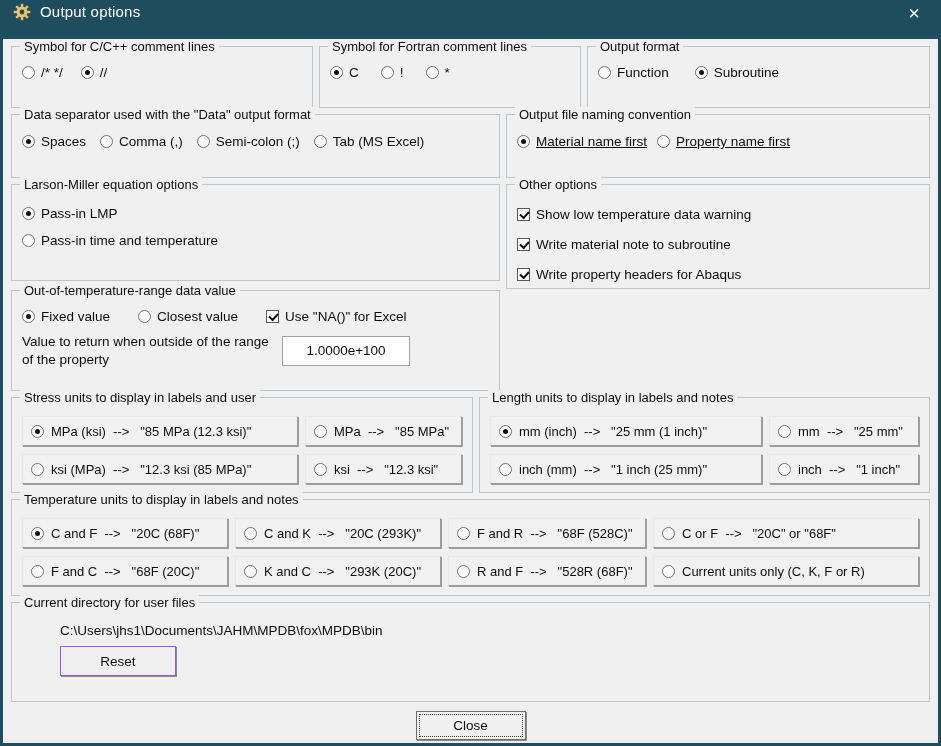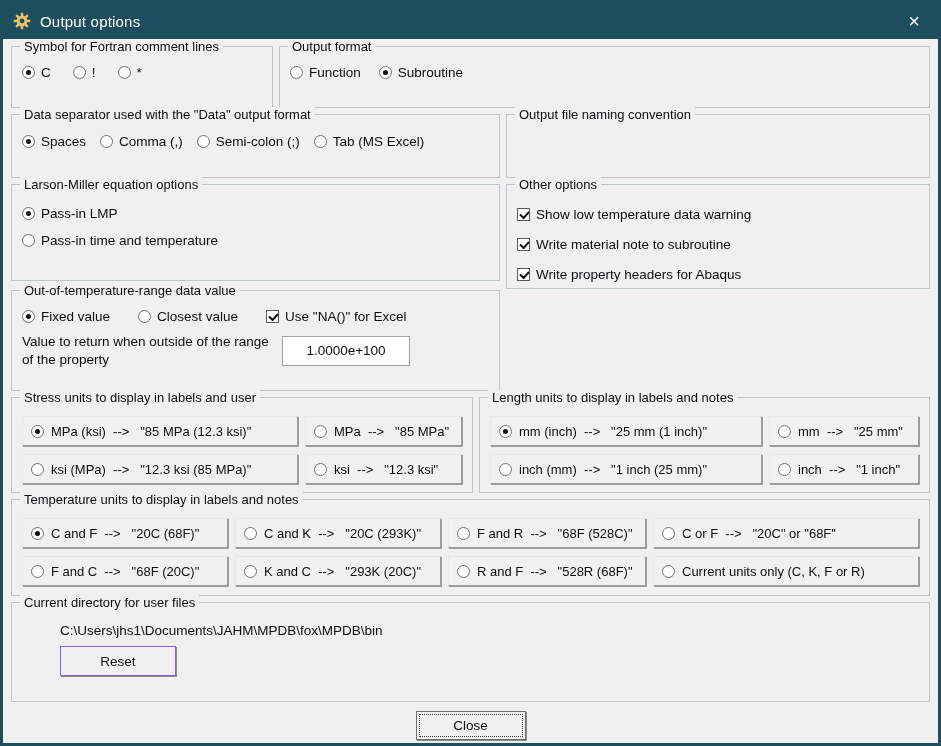--- a/index.html
+++ b/index.html
@@ -4,21 +4,21 @@
 <style>
   html,body{margin:0;padding:0;background:#d7d7d7;}
   .window{
     width:941px;height:746px;box-sizing:border-box;
     border:3px solid #1e4d5e;background:#f0f0f0;
     font-family:"Liberation Sans",sans-serif;color:#0d0d12;
     display:flex;flex-direction:column;position:relative;
   }
   .titlebar{
     height:36px;flex:0 0 36px;background:#1e4d5e;color:#fff;
-    display:flex;align-items:center;padding:0 10px;gap:9px;
+    display:flex;align-items:flex-start;padding:0 10px;gap:9px;
   }
   .titlebar .title{font-size:15px;letter-spacing:.2px;}
   .close-x{
     margin-left:auto;font-size:20px;line-height:20px;color:#fff;
     width:28px;text-align:center;cursor:default;font-weight:300;
   }
   .content{flex:1;padding:7px 8px 4px 8px;display:flex;flex-direction:column;gap:6px;}
   .row{display:flex;gap:6px;}
   .col{display:flex;flex-direction:column;gap:4px;}
 
@@ -100,40 +100,53 @@
       </g>
       <circle cx="12" cy="12" r="3.2" fill="#1e4d5e"></circle>
     </svg>
     <span class="title">Output options</span>
     <span class="close-x">×</span>
   </div>
 
   <div class="content">
 
     <div class="row">
+      <div class="group" style="width:302px;height:62px;">
+        <span class="group-title">Symbol for C/C++ comment lines</span>
+        <div class="opt-row" style="margin-top:4px;">
+          <span class="opt">
+            <span class="radio"></span>
+            <span class="lbl">/* */</span>
+          </span>
+          <span class="opt">
+            <span class="radio checked"></span>
+            <span class="lbl">//</span>
+          </span>
+        </div>
+      </div>
       <div class="group" style="width:262px;height:62px;">
         <span class="group-title">Symbol for Fortran comment lines</span>
         <div class="opt-row" style="margin-top:4px;gap:22px;">
           <span class="opt">
             <span class="radio checked"></span>
             <span class="lbl">C</span>
           </span>
           <span class="opt">
             <span class="radio"></span>
             <span class="lbl">!</span>
           </span>
           <span class="opt">
             <span class="radio"></span>
             <span class="lbl">*</span>
           </span>
         </div>
       </div>
       <div class="group" style="flex:1;height:62px;">
         <span class="group-title">Output format</span>
-        <div class="opt-row" style="margin-top:4px;gap:18px;">
+        <div class="opt-row" style="margin-top:4px;gap:26px;">
           <span class="opt">
             <span class="radio"></span>
             <span class="lbl">Function</span>
           </span>
           <span class="opt">
             <span class="radio checked"></span>
             <span class="lbl">Subroutine</span>
           </span>
         </div>
       </div>
@@ -156,20 +169,30 @@
             <span class="lbl">Semi-colon (;)</span>
           </span>
           <span class="opt">
             <span class="radio"></span>
             <span class="lbl">Tab (MS Excel)</span>
           </span>
         </div>
       </div>
       <div class="group" style="flex:1;height:64px;text-decoration:underline;">
         <span class="group-title">Output file naming convention</span>
+        <div class="opt-row" style="margin-top:5px;gap:10px;">
+          <span class="opt">
+            <span class="radio checked"></span>
+            <span class="lbl">Material name first</span>
+          </span>
+          <span class="opt">
+            <span class="radio"></span>
+            <span class="lbl">Property name first</span>
+          </span>
+        </div>
       </div>
     </div>
 
     <div class="row" style="align-items:flex-start;">
       <div class="col" style="width:489px;gap:9px;">
         <div class="group" style="height:97px;">
           <span class="group-title">Larson-Miller equation options</span>
           <div class="col" style="gap:12px;margin-top:7px;">
             <span class="opt">
               <span class="radio checked"></span>

